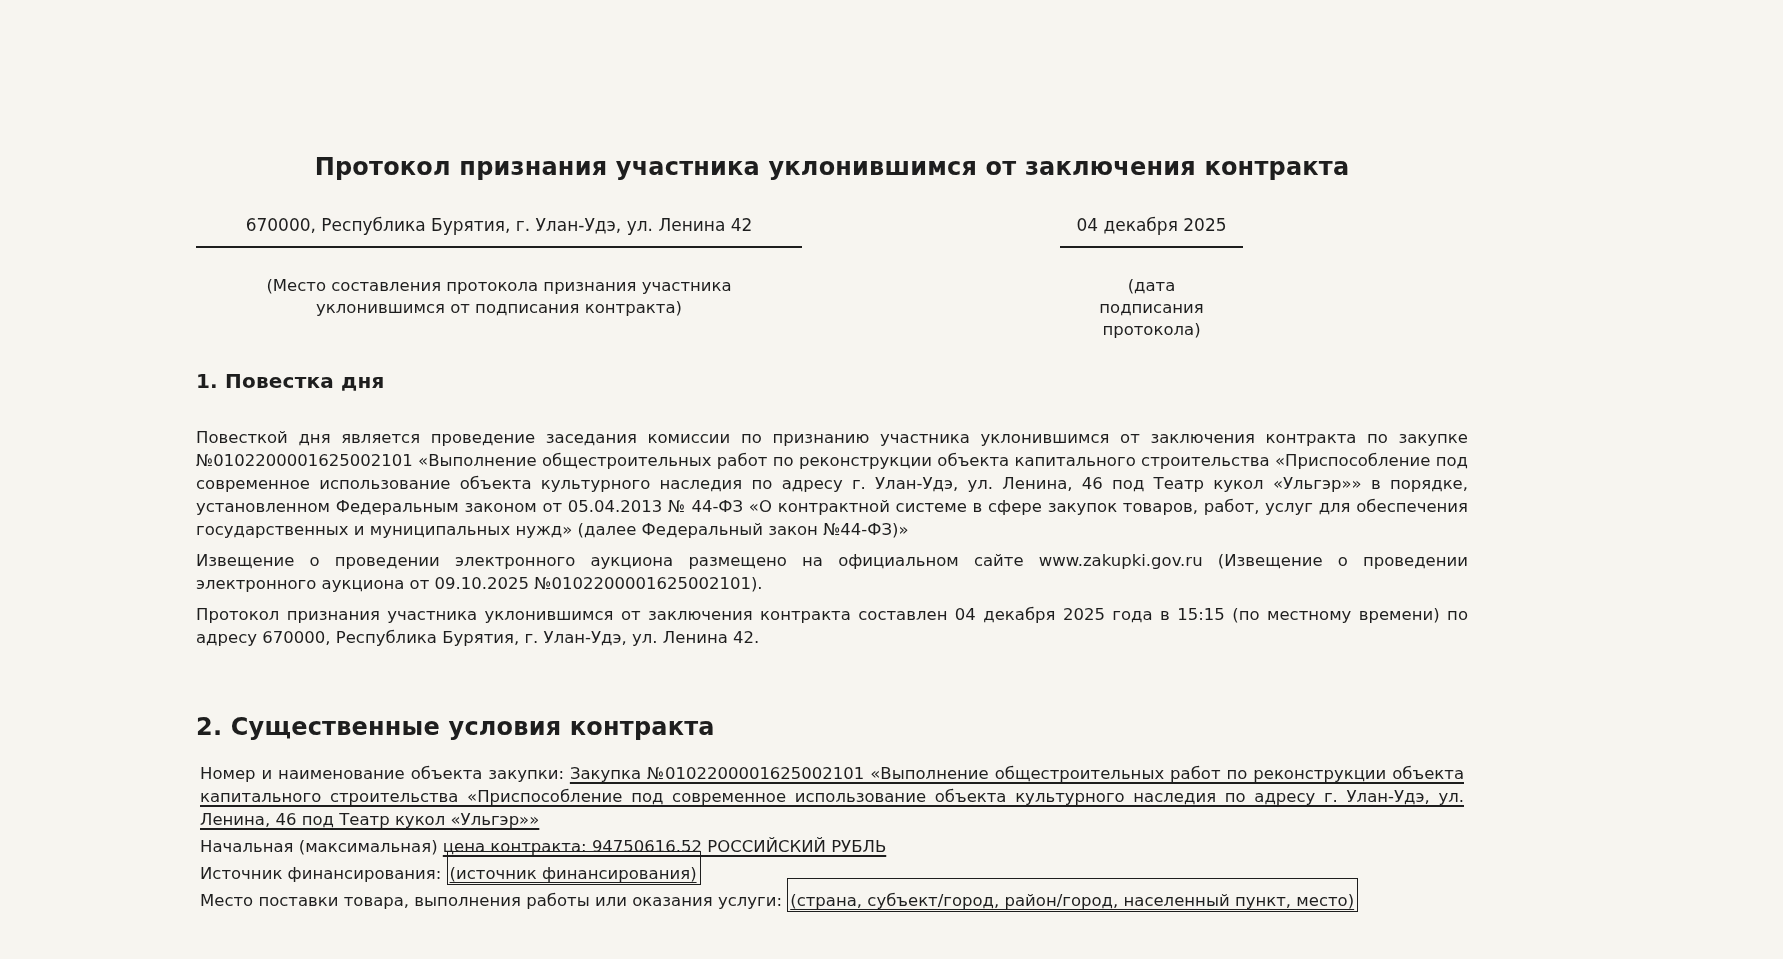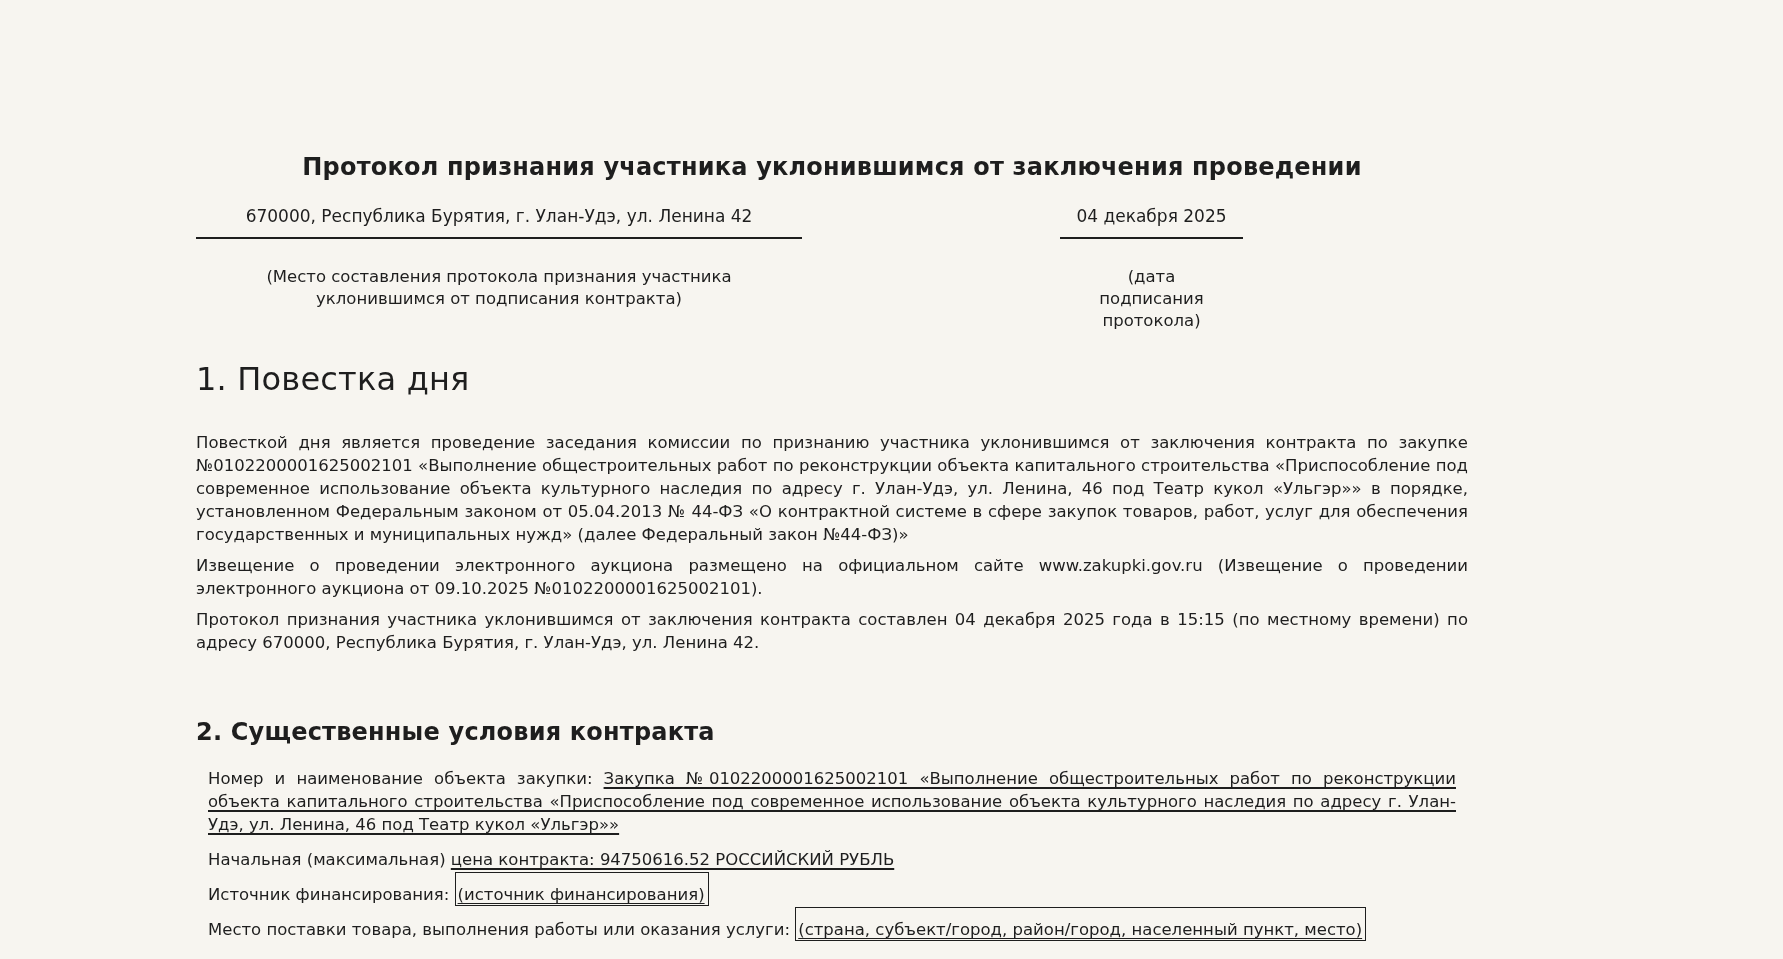--- a/index.html
+++ b/index.html
@@ -22,21 +22,21 @@
     margin-top: 152px;
     font-size: 24px;
     font-weight: bold;
     text-align: center;
     letter-spacing: 0.2px;
     line-height: 30px;
   }
   .hdr-row {
     display: flex;
     justify-content: space-between;
-    margin-top: 24px;
+    margin-top: 33px;
   }
   .hdr-place {
     width: 606px;
     text-align: center;
     font-size: 17px;
     padding-bottom: 5px;
     border-bottom: 2px solid #1e1e1e;
   }
   .hdr-date {
     width: 183px;
@@ -51,22 +51,22 @@
     justify-content: space-between;
     margin-top: 27px;
     font-size: 16.5px;
     line-height: 22px;
     text-align: center;
   }
   .cap-place { width: 606px; padding: 0 32px; box-sizing: border-box; }
   .cap-date  { width: 183px; margin-right: 225px; padding: 0 14px; box-sizing: border-box; }
   .h1 {
     margin-top: 28px;
-    font-size: 32px;
-    font-weight: normal;
+    font-size: 20px;
+    font-weight: bold;
     letter-spacing: 0.2px;
   }
   .para {
     margin: 8px 0 0 0;
     font-size: 16.5px;
     line-height: 23px;
     text-align: justify;
   }
   .para.first { margin-top: 33px; }
   .h2 {
@@ -74,21 +74,21 @@
     margin-bottom: 21px;
     font-size: 24px;
     font-weight: bold;
     letter-spacing: 0.2px;
   }
   .fields {
     font-size: 16.5px;
     line-height: 23px;
   }
   .field {
-    margin: 12px;
+    margin: 4px;
     text-align: justify;
   }
   .u {
     text-decoration: underline;
     text-decoration-thickness: 1.5px;
     text-underline-offset: 3px;
   }
   .boxed {
     border: 1.6px solid #1e1e1e;
     padding: 12px 3px 1px 2px;
@@ -96,21 +96,21 @@
     text-decoration-thickness: 1.2px;
     text-underline-offset: 3px;
     white-space: nowrap;
   }
 </style>
 </head>
 <body>
 
 <div class="content">
 
-  <div class="title">Протокол признания участника уклонившимся от заключения проведении</div>
+  <div class="title">Протокол признания участника уклонившимся от заключения контракта</div>
 
   <div class="hdr-row">
     <div class="hdr-place">670000, Республика Бурятия, г. Улан-Удэ, ул. Ленина 42</div>
     <div class="hdr-date">04 декабря 2025</div>
   </div>
 
   <div class="cap-row">
     <div class="cap-place">(Место составления протокола признания участника уклонившимся от подписания контракта)</div>
     <div class="cap-date">(дата подписания протокола)</div>
   </div>

